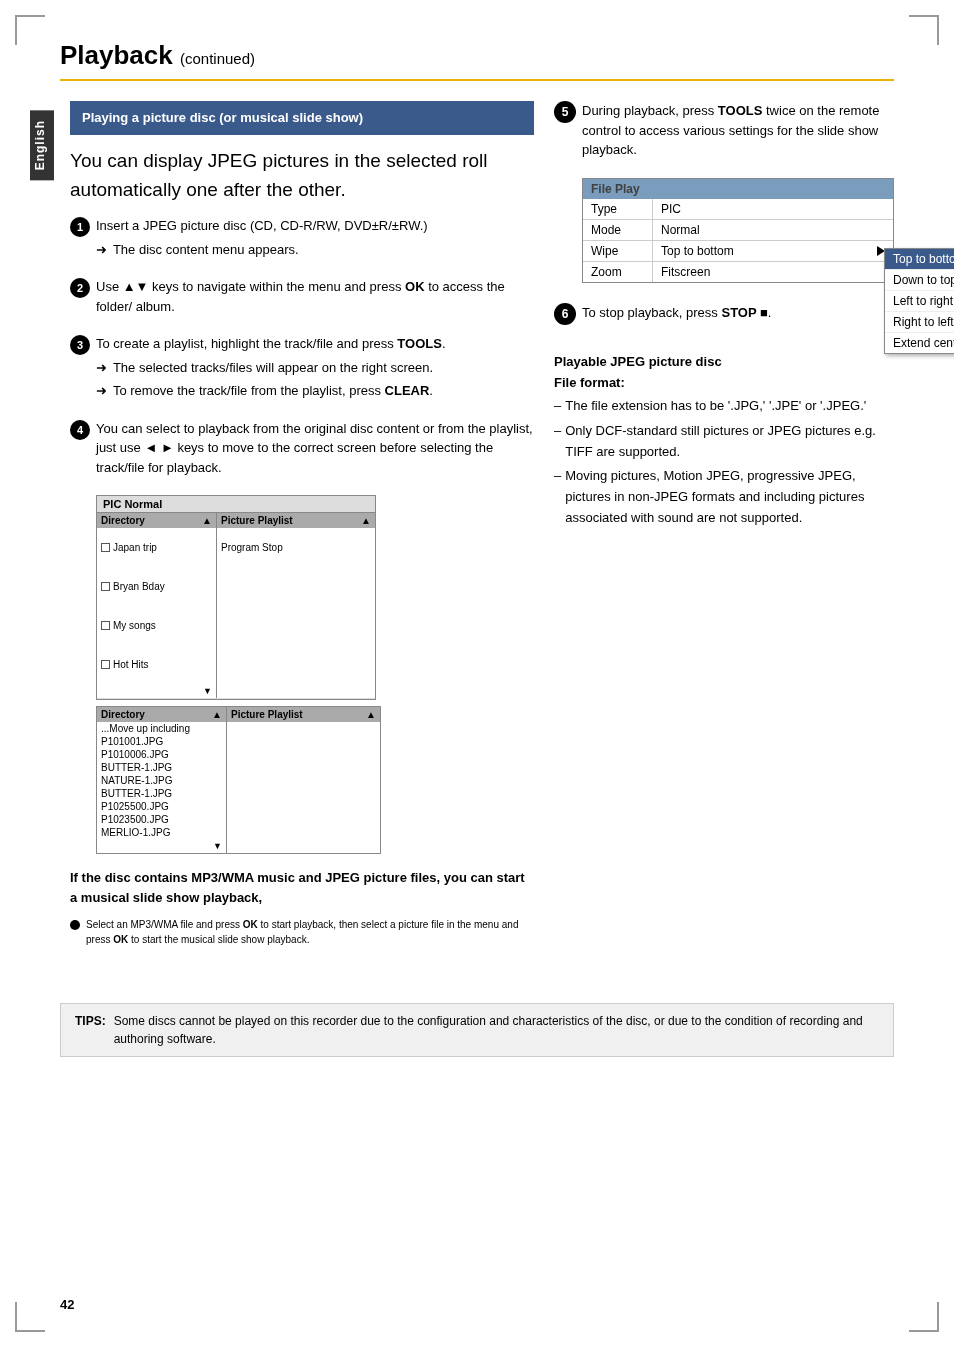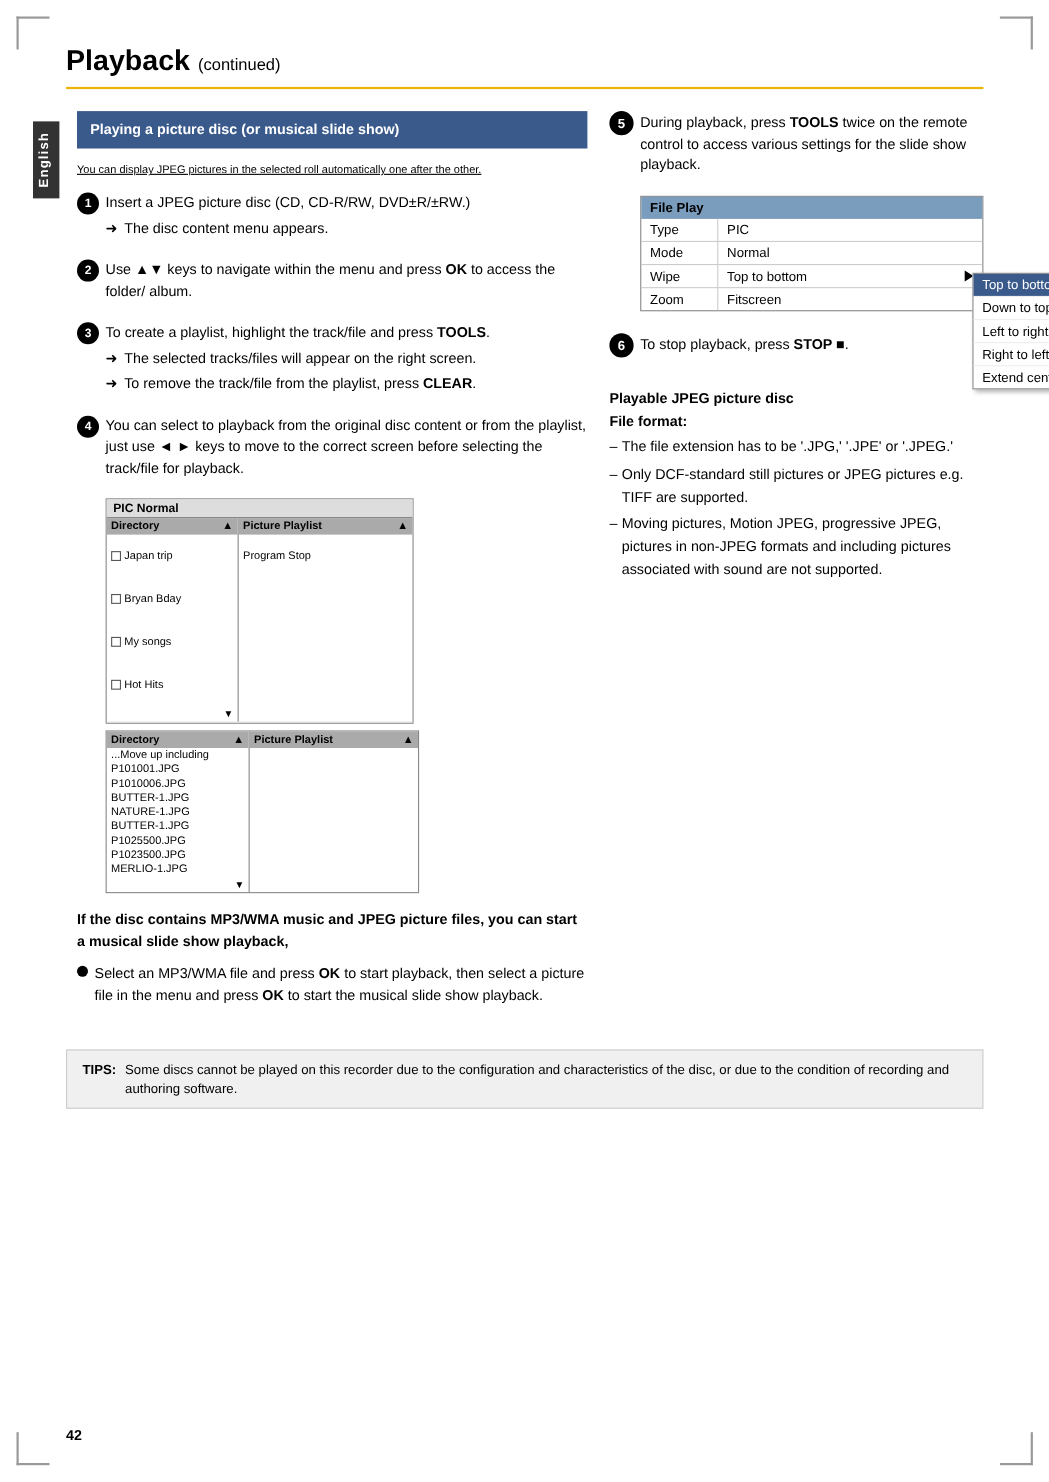--- a/index.html
+++ b/index.html
@@ -82,24 +82,23 @@
       color: #fff;
       padding: 8px 12px;
       font-size: 13px;
       font-weight: bold;
       margin-bottom: 12px;
       line-height: 1.4;
     }
 
     
     .body-text {
-      font-size: 10px;
+      font-size: 19px;
       line-height: 1.5;
       margin-bottom: 12px;
-      text-decoration: underline;
     }
 
     
     .step {
       display: flex;
       align-items: flex-start;
       margin-bottom: 14px;
       gap: 6px;
     }
     .step-num {
@@ -226,22 +225,22 @@
       background: #000;
       border-radius: 50%;
       display: inline-block;
       margin-right: 6px;
       flex-shrink: 0;
       margin-top: 3px;
     }
     .bullet-row {
       display: flex;
       align-items: flex-start;
-      margin-bottom: 10px;
-      font-size: 13px;
+      margin-bottom: 26px;
+      font-size: 10px;
       line-height: 1.5;
     }
 
     
     .bold-section {
       font-weight: bold;
       font-size: 13px;
       margin-bottom: 10px;
       line-height: 1.5;
     }
@@ -292,21 +291,21 @@
       font-size: 12px;
       background: #fff;
       margin-top: 8px;
       position: relative;
     }
     .file-play-header {
       background: #7a9cbd;
       padding: 3px 8px;
       font-size: 12px;
       font-weight: bold;
-      color: #000000;
+      color: #404040;
     }
     .file-play-row {
       display: flex;
       border-bottom: 1px solid #ccc;
     }
     .file-play-row:last-child {
       border-bottom: none;
     }
     .file-play-cell {
       padding: 3px 8px;

